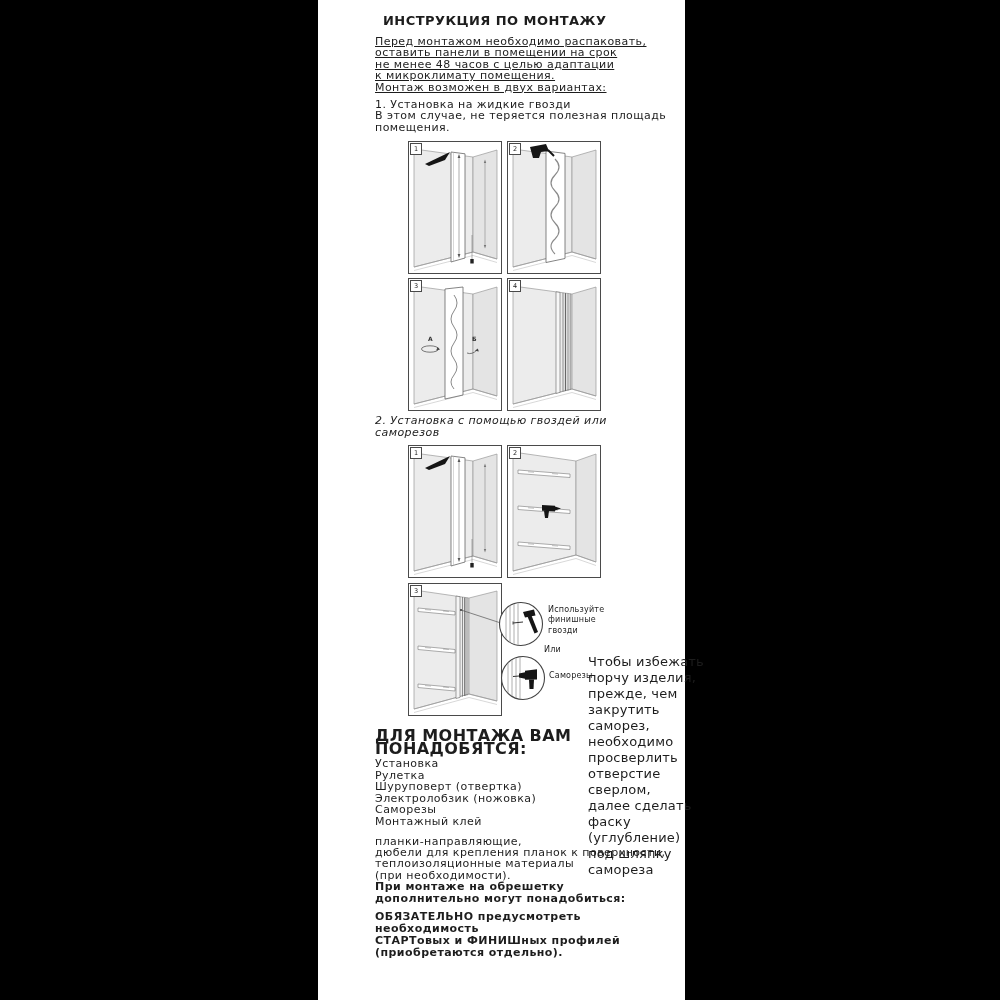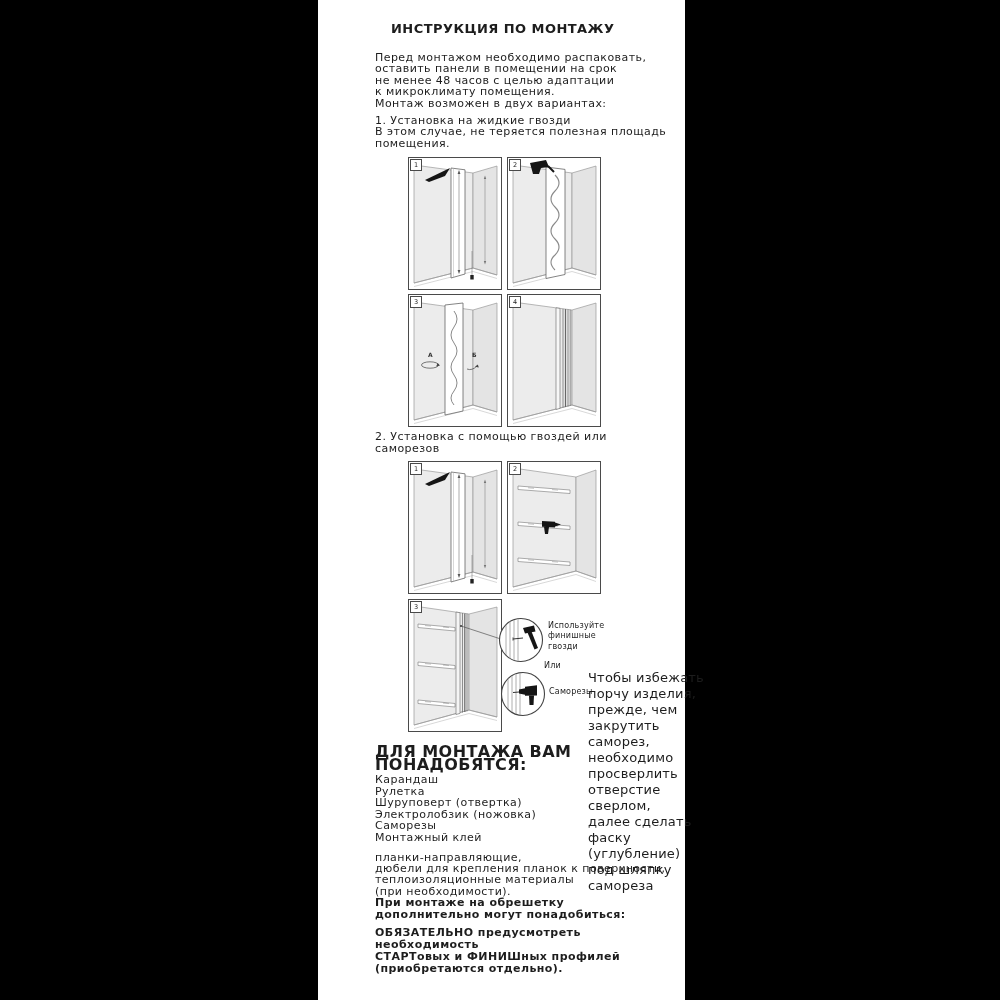--- a/index.html
+++ b/index.html
@@ -11,22 +11,22 @@
   .paper{
     position:absolute;left:318px;top:0;width:367px;height:1000px;
     background:#fff;color:#1d1d1d;overflow:visible;
   }
   .content{
     padding:6px 14px 0 57px;
     font-size:11px;line-height:11.4px;letter-spacing:0.45px;
   }
   .pre{white-space:pre-line;}
   p{margin:0;}
-  .doc-title{font-size:13px;line-height:14px;font-weight:bold;margin:16px;}
-  .mt5{margin-top:5px;}  .mt6{margin-top:6px;}  .mt4{margin-top:4px;}
+  .doc-title{font-size:13px;line-height:14px;font-weight:bold;margin:8px;}
+  .mt5{margin-top:5px;text-decoration:underline;}  .mt6{margin-top:6px;}  .mt4{margin-top:4px;font-style:italic;}
   .mt7{margin-top:7px;}  .mt8{margin-top:8px;}  .mt13{margin-top:13px;}
   .brand{font-weight:bold;}
 
   
   .fig-grid{margin-left:33px;margin-top:8px;width:195px;}
   .fig-row{display:flex;gap:5px;margin-bottom:4px;}
   .fig{
     position:relative;width:92px;height:131px;border:1px solid #4a4a4a;
     background:#fff;flex:0 0 auto;
   }
@@ -316,21 +316,21 @@
 просверлить
 отверстие сверлом,
 далее сделать
 фаску (углубление)
 под шляпку самореза</div>
       </div>
     </div>
 
     <h2 class="tools-heading mt13" style="margin-bottom:0;margin-top:13px;">ДЛЯ МОНТАЖА ВАМ ПОНАДОБЯТСЯ:</h2>
     <div style="margin-top:3px;">
-      <div class="tool-item">Карандаш</div>
+      <div class="tool-item">Установка</div>
       <div class="tool-item">Рулетка</div>
       <div class="tool-item">Шуруповерт (отвертка)</div>
       <div class="tool-item">Электролобзик (ножовка)</div>
       <div class="tool-item">Саморезы</div>
       <div class="tool-item">Монтажный клей</div>
     </div>
 
     <div class="mt8">
       <p class="pre">планки-направляющие,
 дюбели для крепления планок к поверхности,

